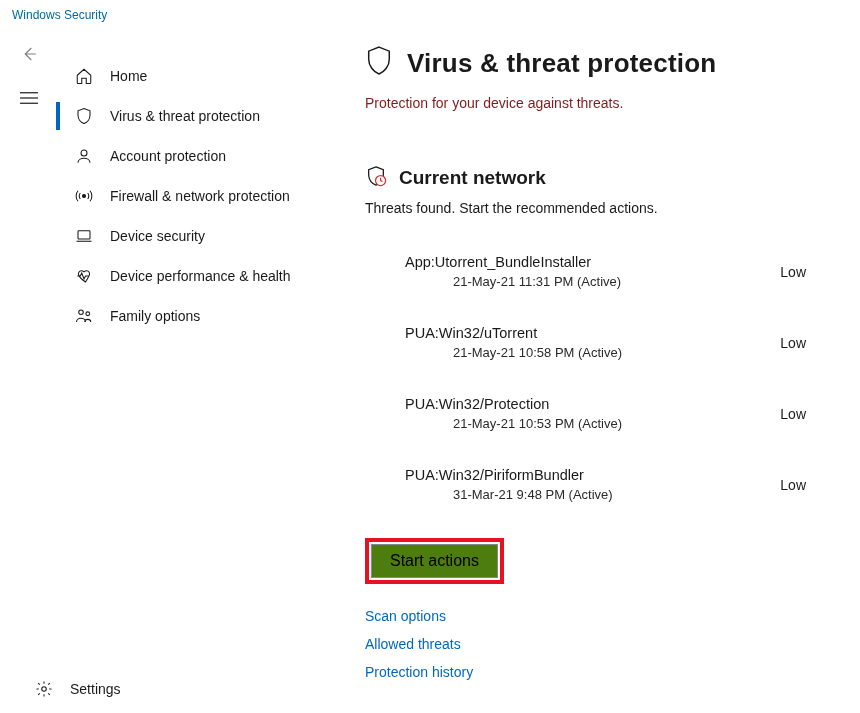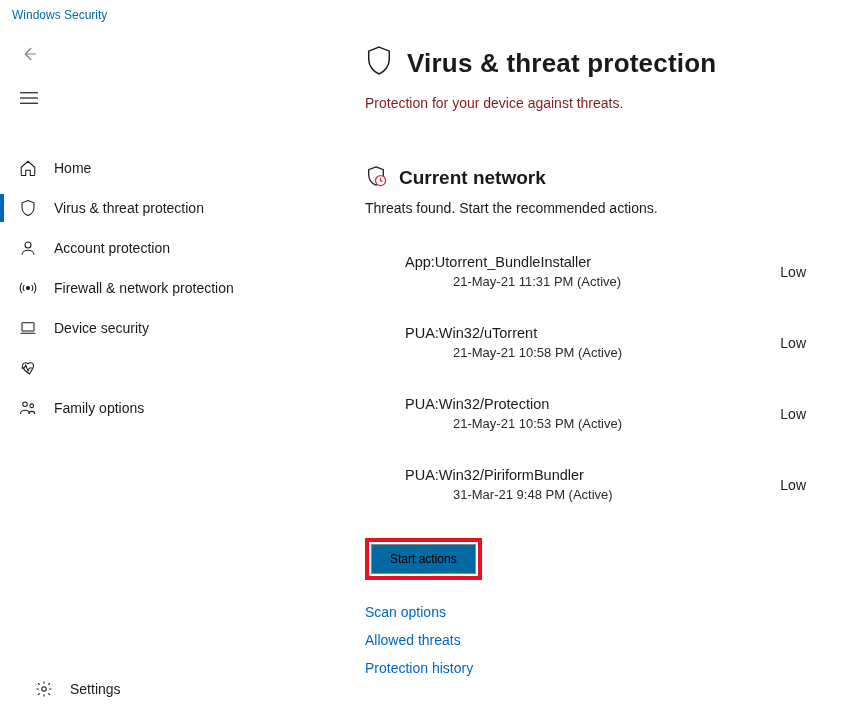--- a/index.html
+++ b/index.html
@@ -20,21 +20,21 @@
     color: #0369a1;
   }
   .app-body {
     flex: 1;
     display: flex;
     overflow: hidden;
   }
   .sidebar {
     width: 335px;
     display: flex;
-    flex-direction: column;
+    flex-direction: row;
     background: #fff;
     position: relative;
   }
   .sidebar-top {
     padding: 4px 0 0 12px;
   }
   .back-btn {
     width: 44px;
     height: 44px;
     display: flex;
@@ -150,24 +150,24 @@
   .threat-name { font-size: 14.5px; }
   .threat-meta { font-size: 13px; color: #2a2a2a; margin-left: 48px; }
   .threat-severity { font-size: 14px; }
   .start-actions-wrap {
     display: inline-block;
     border: 4px solid #e81123;
     padding: 2px;
     margin-top: 0px;
   }
   .start-actions {
-    background: #0369a1;
+    background: #4d7c0f;
     border: 1px solid #888;
     padding: 7px 18px;
-    font-size: 12px;
+    font-size: 16px;
     font-family: inherit;
   }
   .links {
     margin-top: 24px;
     display: flex;
     flex-direction: column;
     gap: 12px;
   }
   .links a {
     color: #0067c0;
@@ -244,20 +244,21 @@
         </span>
         <span class="nav-label">Device security</span>
       </div>
       <div class="nav-item">
         <span class="nav-icon">
           <svg viewBox="0 0 24 24" fill="none" stroke="currentColor" stroke-width="1.4">
               <path d="M12 20s-7-4.5-9-9c-1.2-2.7.4-6 3.5-6 2 0 3.5 1.5 3.5 1.5S11.5 5 13.5 5C16.6 5 18.2 8.3 17 11c-2 4.5-5 9-5 9z" transform="translate(2,0)"></path>
               <path d="M3 12h4l2-4 3 8 2-4h4"></path>
             </svg>
         </span>
+        <span class="nav-label">Device performance &amp; health</span>
       </div>
       <div class="nav-item">
         <span class="nav-icon">
           <svg viewBox="0 0 24 24" fill="none" stroke="currentColor" stroke-width="1.4">
               <circle cx="8" cy="7" r="3"></circle>
               <circle cx="17" cy="9" r="2.5"></circle>
               <path d="M2 20c0-3 3-5 6-5s6 2 6 5M13 20c0-2 2-3.5 4-3.5s4 1.5 4 3.5"></path>
             </svg>
         </span>
         <span class="nav-label">Family options</span>

